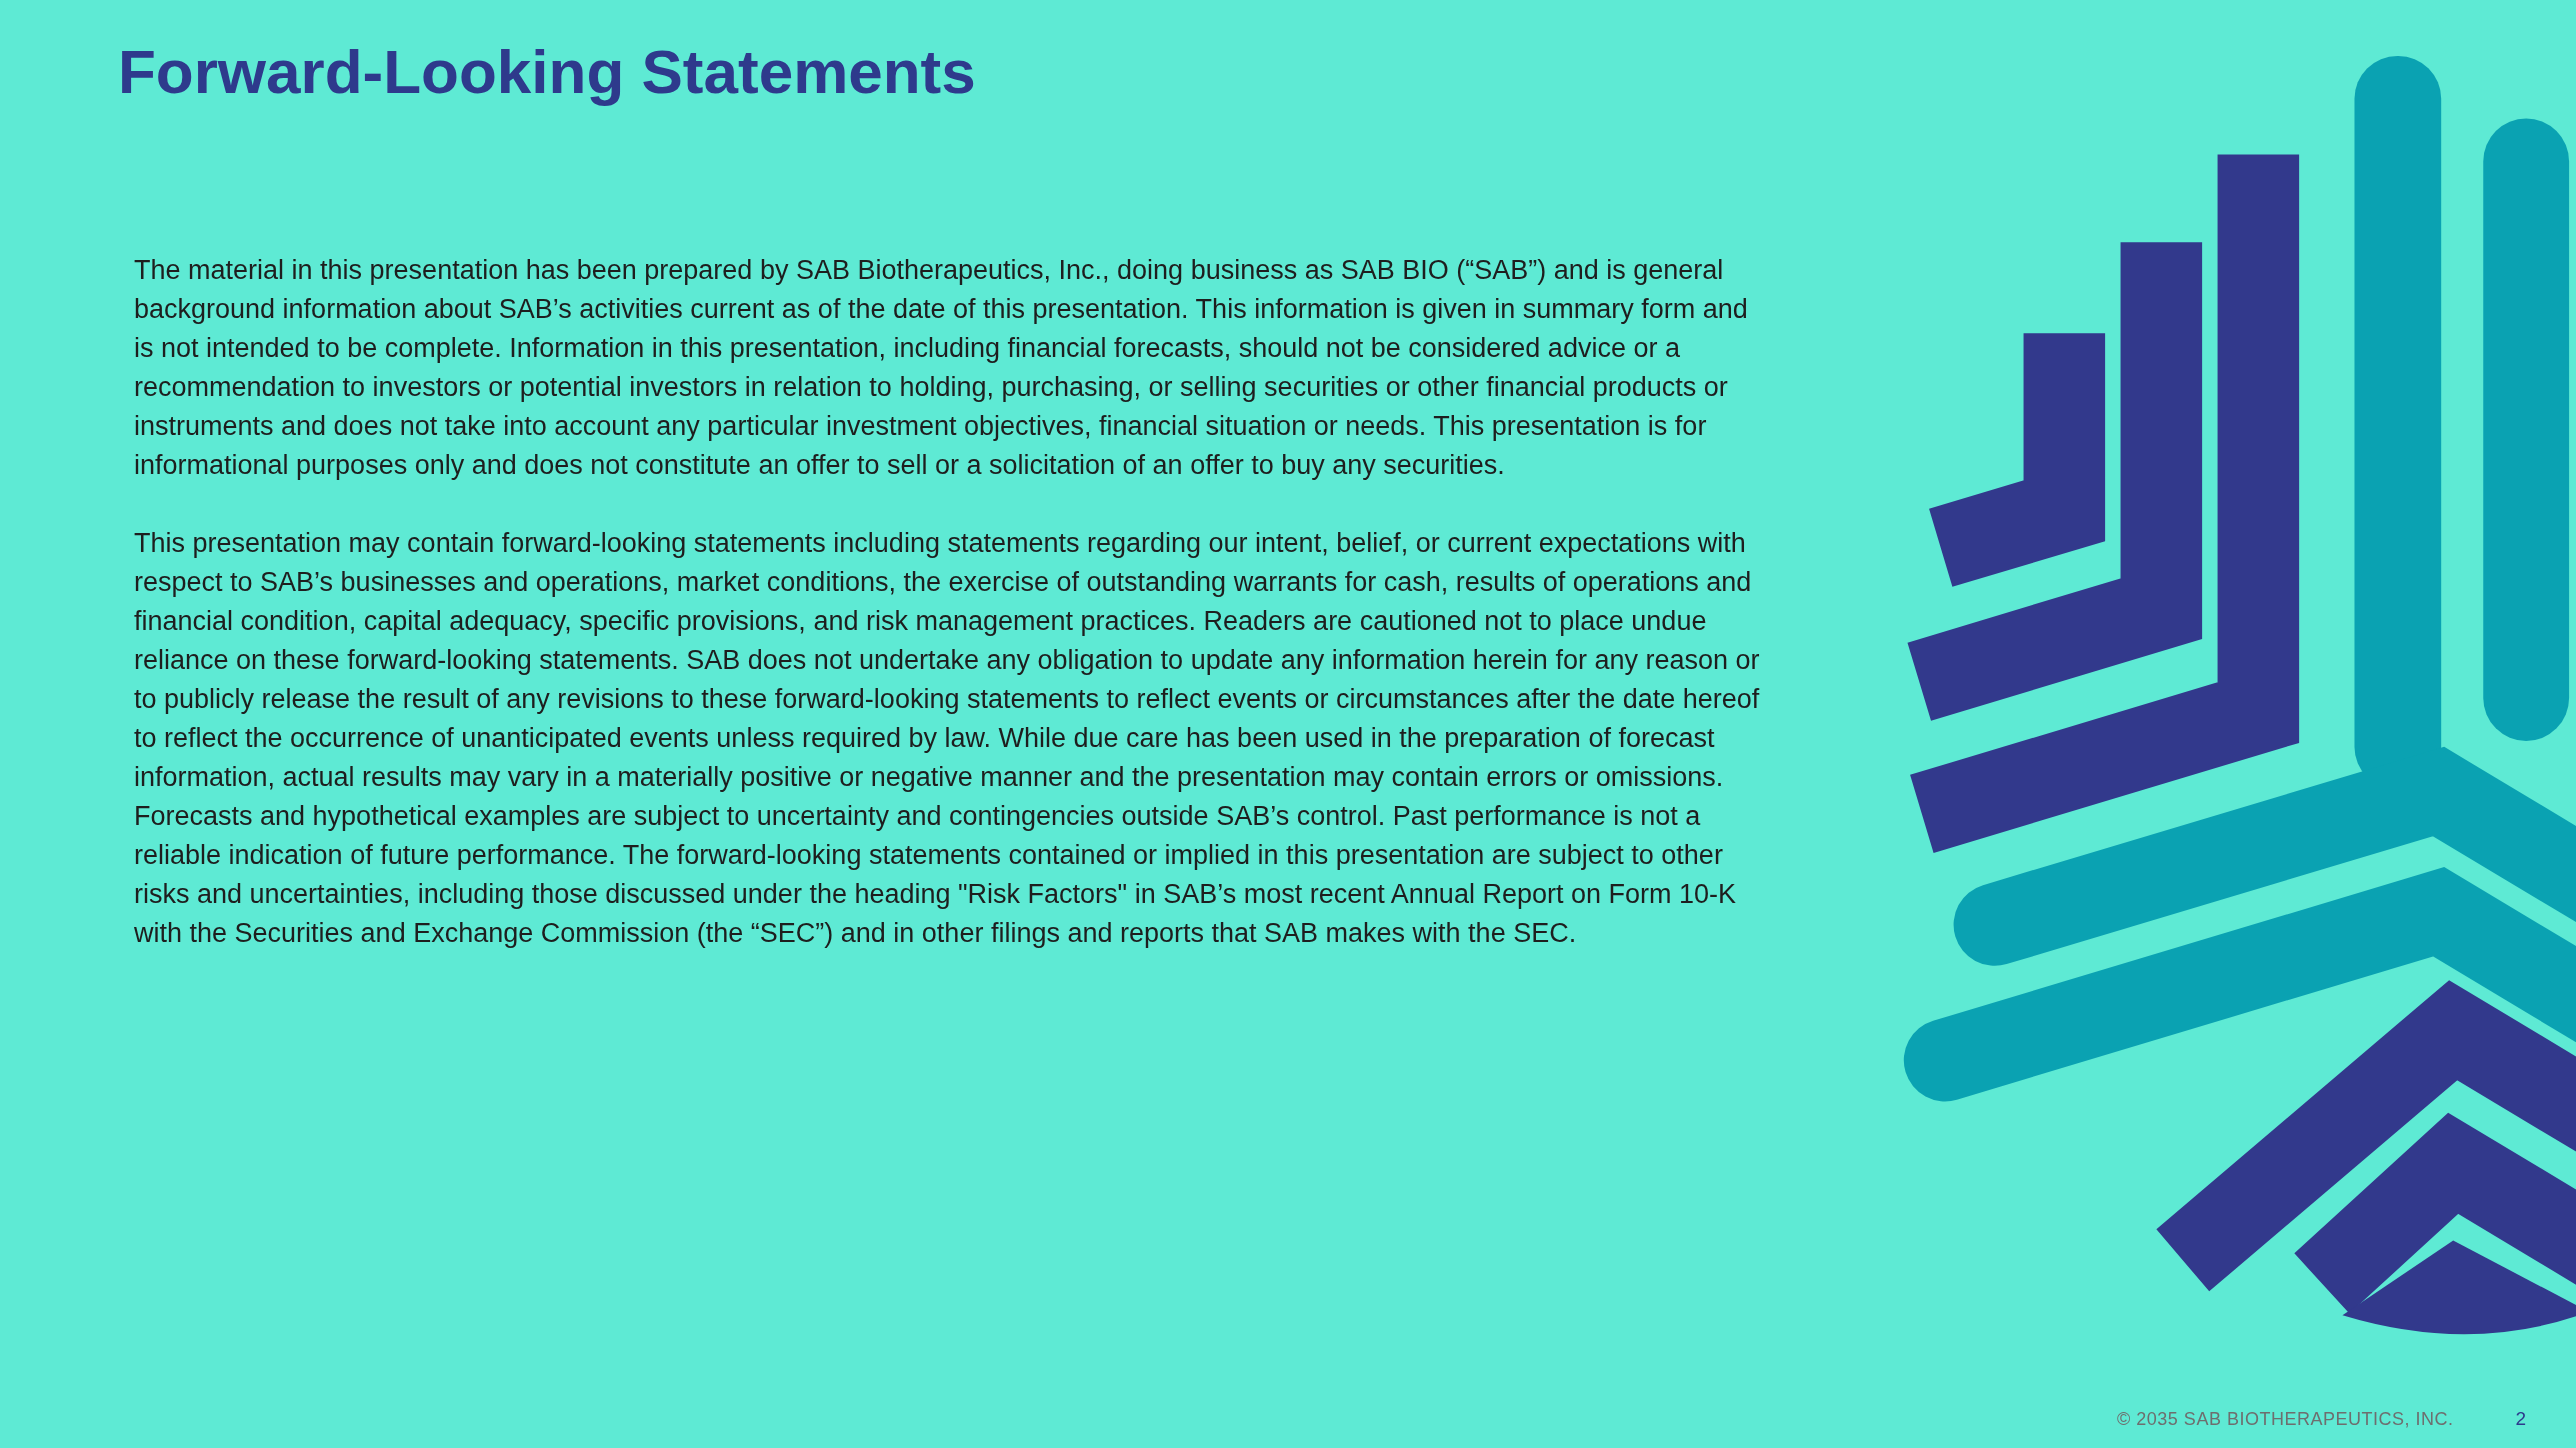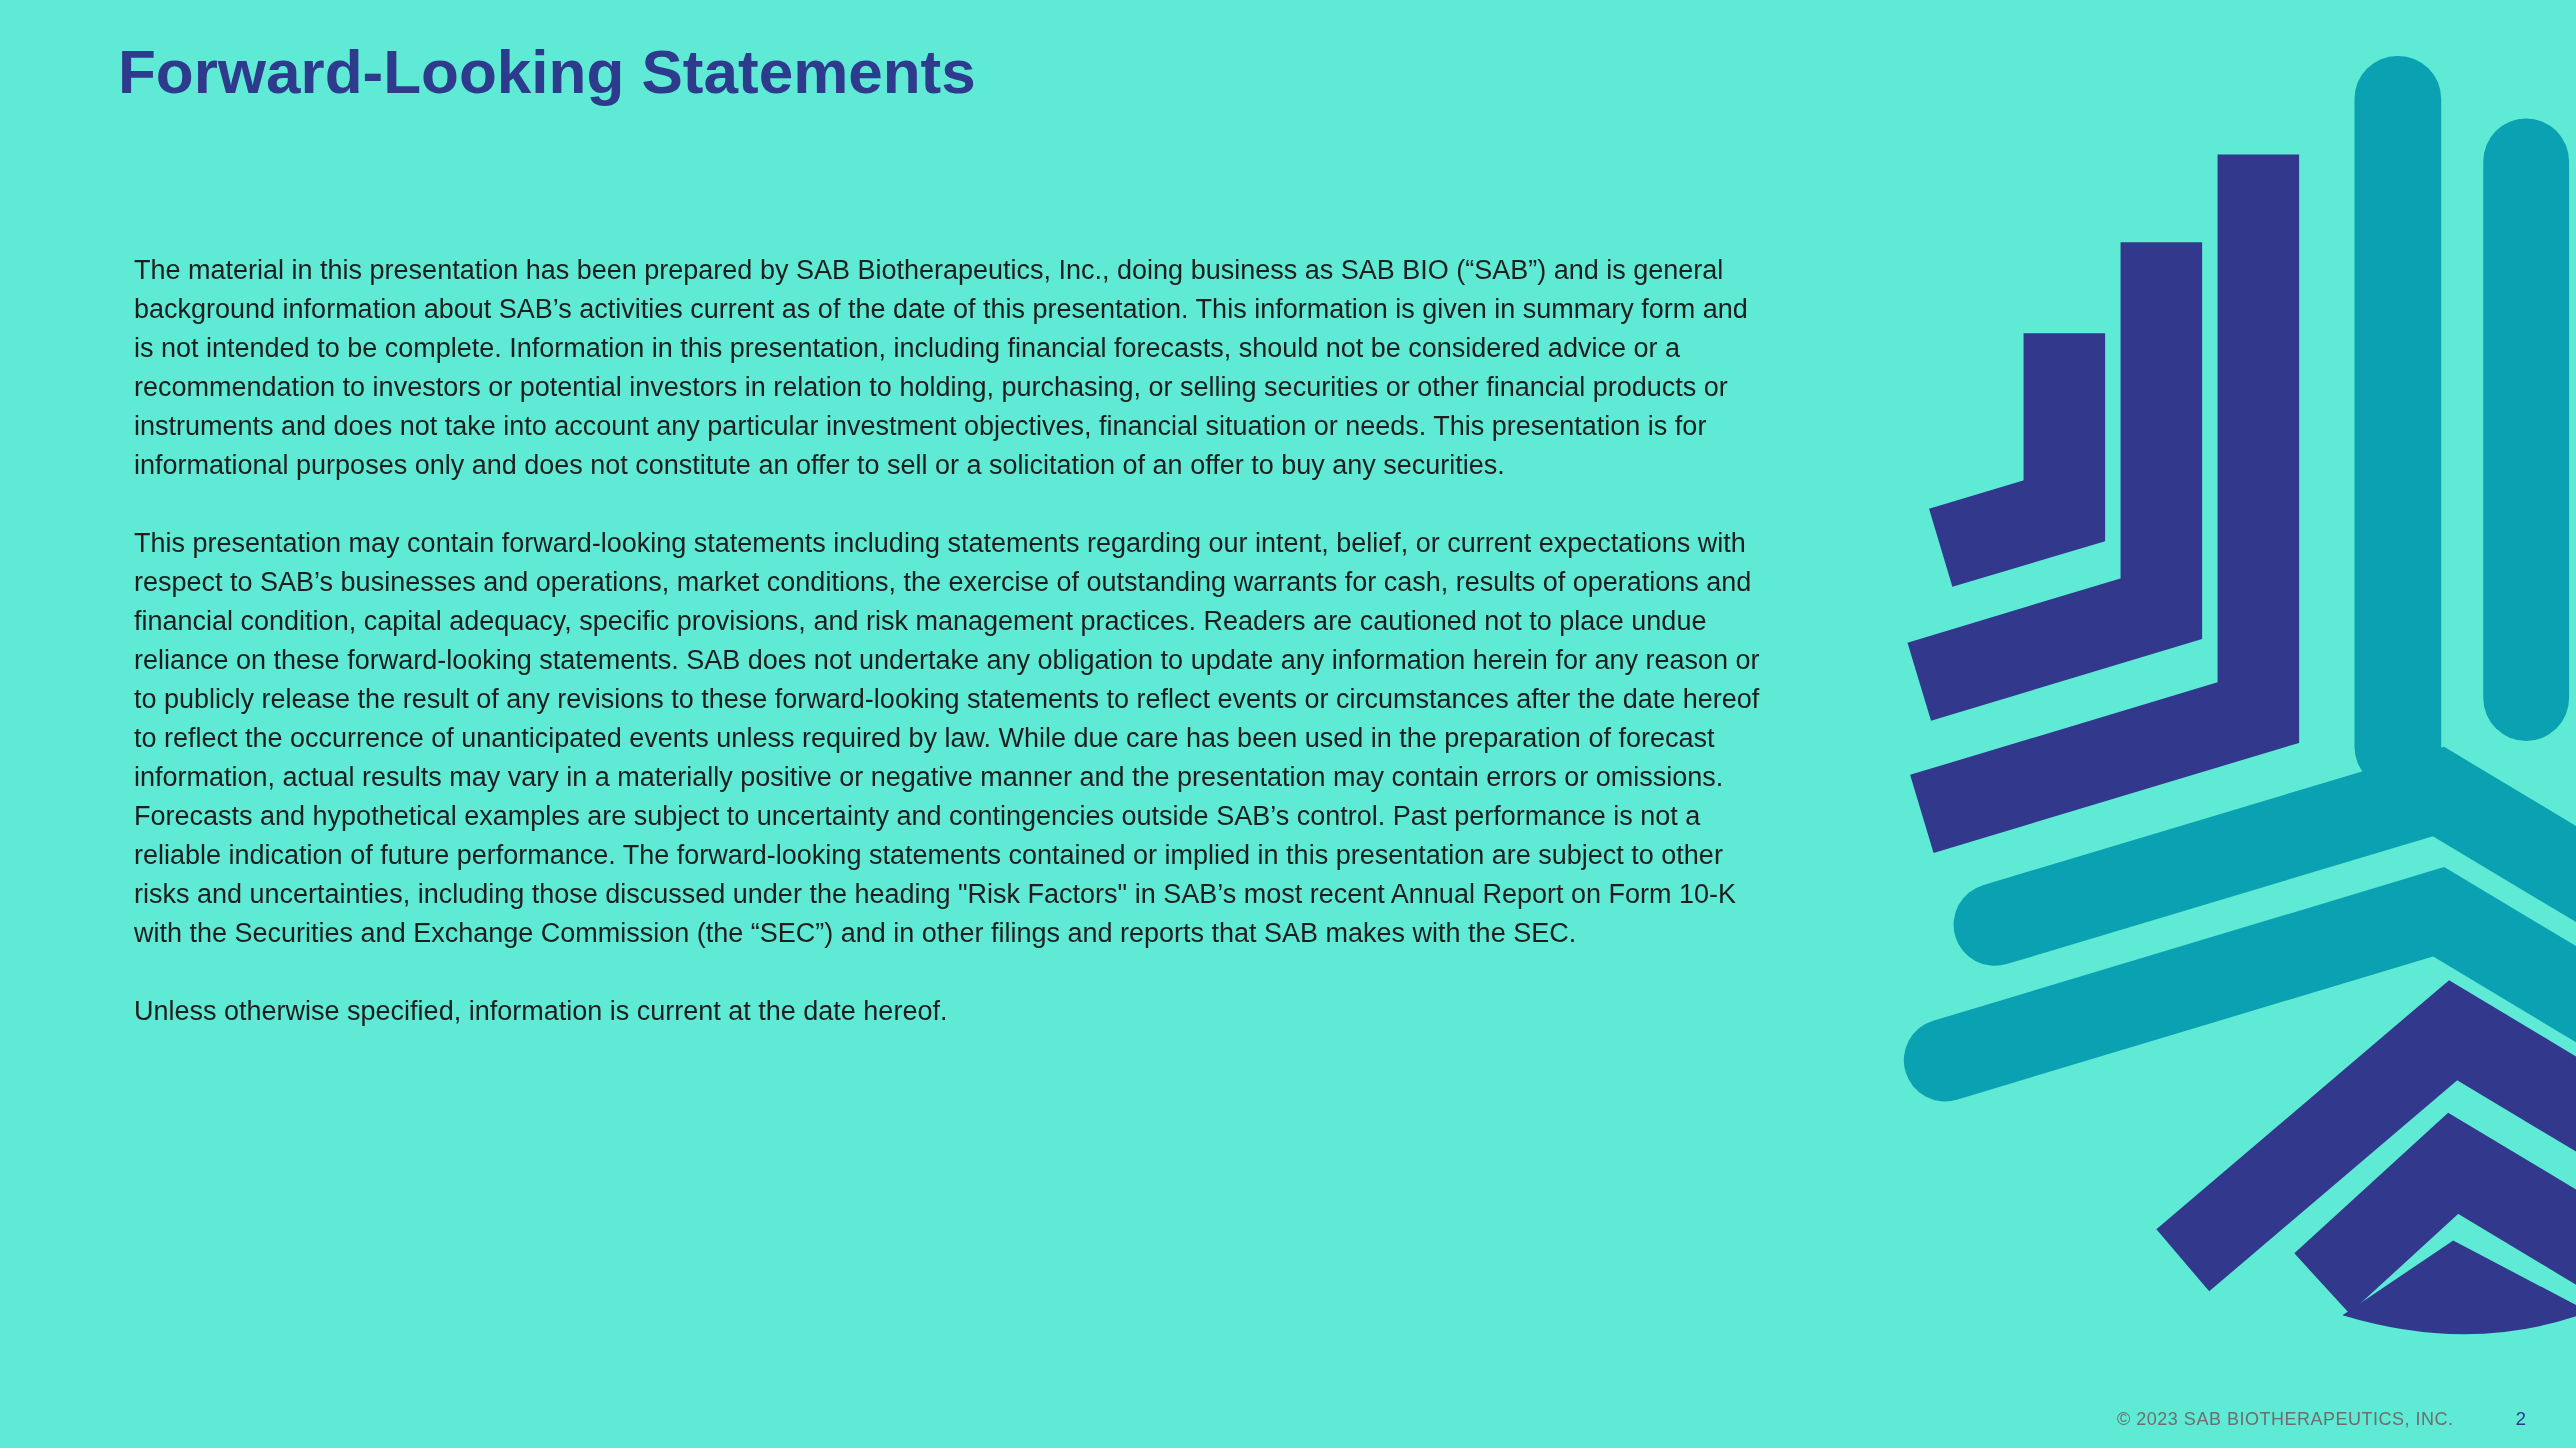--- a/index.html
+++ b/index.html
@@ -47,21 +47,20 @@
 </head>
 <body>
 
 <div class="slide">
 
   <h1 class="slide-title">Forward-Looking Statements</h1>
 
   <div class="body-text">
     <p>The material in this presentation has been prepared by SAB Biotherapeutics, Inc., doing business as SAB BIO (“SAB”) and is general background information about SAB’s activities current as of the date of this presentation. This information is given in summary form and is not intended to be complete. Information in this presentation, including financial forecasts, should not be considered advice or a recommendation to investors or potential investors in relation to holding, purchasing, or selling securities or other financial products or instruments and does not take into account any particular investment objectives, financial situation or needs. This presentation is for informational purposes only and does not constitute an offer to sell or a solicitation of an offer to buy any securities.</p>
     <p>This presentation may contain forward-looking statements including statements regarding our intent, belief, or current expectations with respect to SAB’s businesses and operations, market conditions, the exercise of outstanding warrants for cash, results of operations and financial condition, capital adequacy, specific provisions, and risk management practices. Readers are cautioned not to place undue reliance on these forward-looking statements. SAB does not undertake any obligation to update any information herein for any reason or to publicly release the result of any revisions to these forward-looking statements to reflect events or circumstances after the date hereof to reflect the occurrence of unanticipated events unless required by law. While due care has been used in the preparation of forecast information, actual results may vary in a materially positive or negative manner and the presentation may contain errors or omissions. Forecasts and hypothetical examples are subject to uncertainty and contingencies outside SAB’s control. Past performance is not a reliable indication of future performance. The forward-looking statements contained or implied in this presentation are subject to other risks and uncertainties, including those discussed under the heading "Risk Factors" in SAB’s most recent Annual Report on Form 10-K with the Securities and Exchange Commission (the “SEC”) and in other filings and reports that SAB makes with the SEC.</p>
-    <p>Unless otherwise specified, information is current at the date hereof.</p>
   </div>
 
   <div class="logo-wrap">
     <svg viewBox="0 0 820 1540" xmlns="http://www.w3.org/2000/svg">
 
       <rect x="562" y="15" width="101" height="855" rx="50" fill="#0AA2B2"></rect>
       <rect x="712" y="88" width="100" height="725" rx="50" fill="#0AA2B2"></rect>
       <path d="M143,1027 L660,872 L880,1004" fill="none" stroke="#0AA2B2" stroke-width="96" stroke-linecap="round" stroke-linejoin="miter"></path>
       <path d="M85,1185 L660,1012 L880,1144" fill="none" stroke="#0AA2B2" stroke-width="96" stroke-linecap="round" stroke-linejoin="miter"></path>
 
@@ -69,18 +68,18 @@
       <path d="M337,232 L337,659 L55,744" fill="none" stroke="#32398C" stroke-width="95" stroke-linecap="butt" stroke-linejoin="miter"></path>
       <path d="M224,338 L224,545 L80,588" fill="none" stroke="#32398C" stroke-width="95" stroke-linecap="butt" stroke-linejoin="miter"></path>
 
       <path d="M362,1418 L677,1150 L880,1272" fill="none" stroke="#32398C" stroke-width="95" stroke-linecap="butt" stroke-linejoin="miter"></path>
       <path d="M524,1445 L677,1305 L880,1427" fill="none" stroke="#32398C" stroke-width="95" stroke-linecap="butt" stroke-linejoin="miter"></path>
       <path d="M677,1395 L548,1482 Q700,1528 835,1478 Z" fill="#32398C"></path>
     </svg>
   </div>
 
   <div class="footer">
-    <span class="copyright">© 2023 SAB BIOTHERAPEUTICS, INC.</span>
+    <span class="copyright">© 2035 SAB BIOTHERAPEUTICS, INC.</span>
     <span class="page-number">2</span>
   </div>
 
 </div>
 
 
 </body></html>

